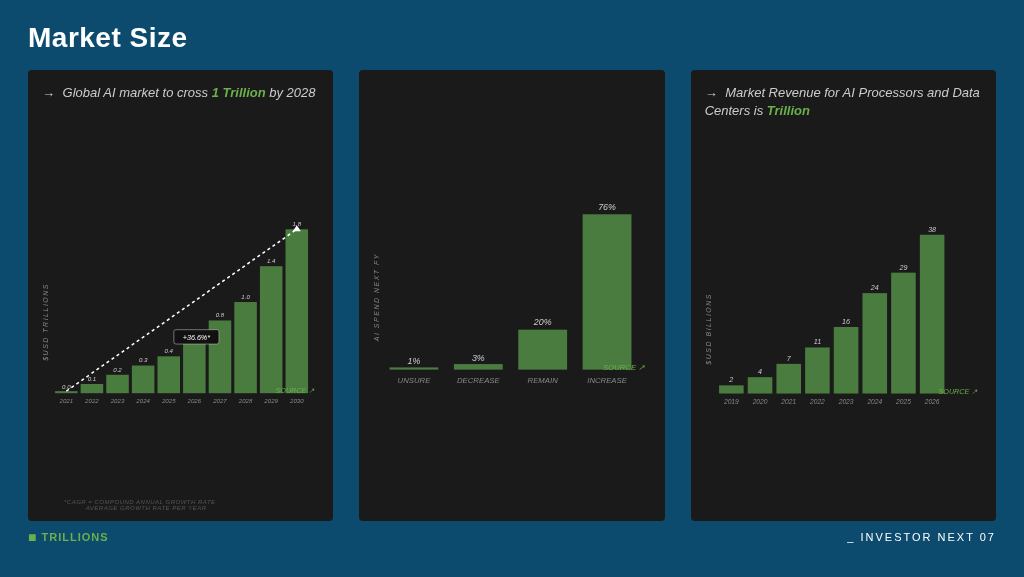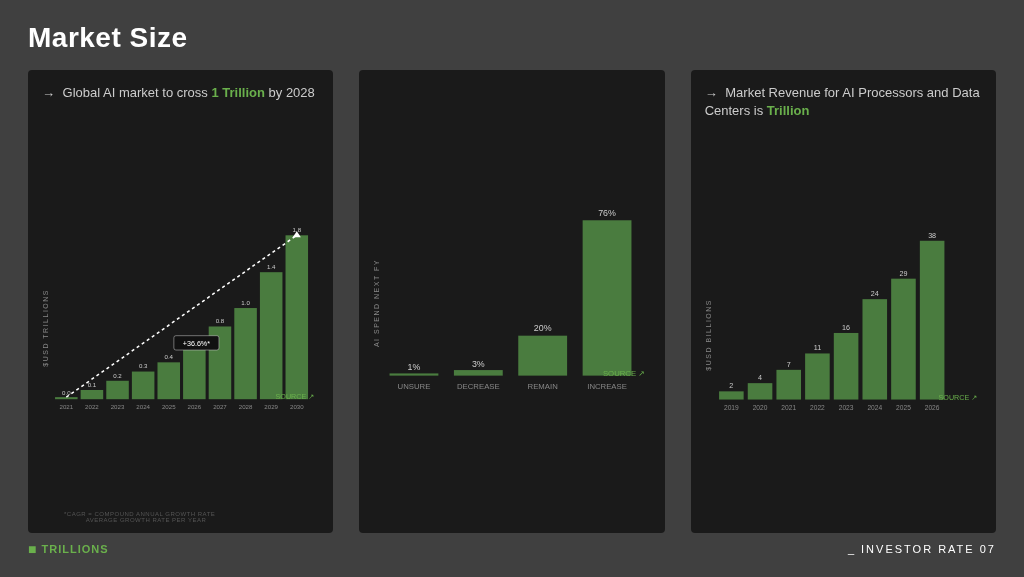--- a/index.html
+++ b/index.html
@@ -9,38 +9,39 @@
       background: #111;
       font-family: 'Arial', sans-serif;
       color: #fff;
       overflow: hidden;
       position: relative;
     }
 
     .page {
       width: 1024px;
       height: 577px;
-      background: #404040;
-      padding: 22px 28px 20px 28px;
+      background: #0c4a6e;
+      padding: 22px 28px 32px 28px;
       display: flex;
       flex-direction: column;
     }
 
     .page-title {
       font-size: 28px;
       font-weight: 700;
       color: #fff;
       margin-bottom: 16px;
       letter-spacing: 0.5px;
     }
 
     .columns {
       display: flex;
       flex: 1;
       gap: 26px;
+      font-style: italic;
     }
 
     .col {
       flex: 1;
       background: #1a1a1a;
       border-radius: 4px;
       padding: 14px 14px 10px 14px;
       display: flex;
       flex-direction: column;
       position: relative;
@@ -265,17 +266,17 @@
     </div>
 
   </div>
 
   <div class="footer-bar">
     <div class="tensorwave-logo">
       <span style="color:#6ab04c; font-size:14px;">■</span>
       <span>TRILLIONS</span>
     </div>
     <div class="investor-deck">
-      <span>_ INVESTOR RATE</span>
+      <span>_ INVESTOR NEXT</span>
       <span>07</span>
     </div>
   </div>
 </div>
 
 </body></html>

